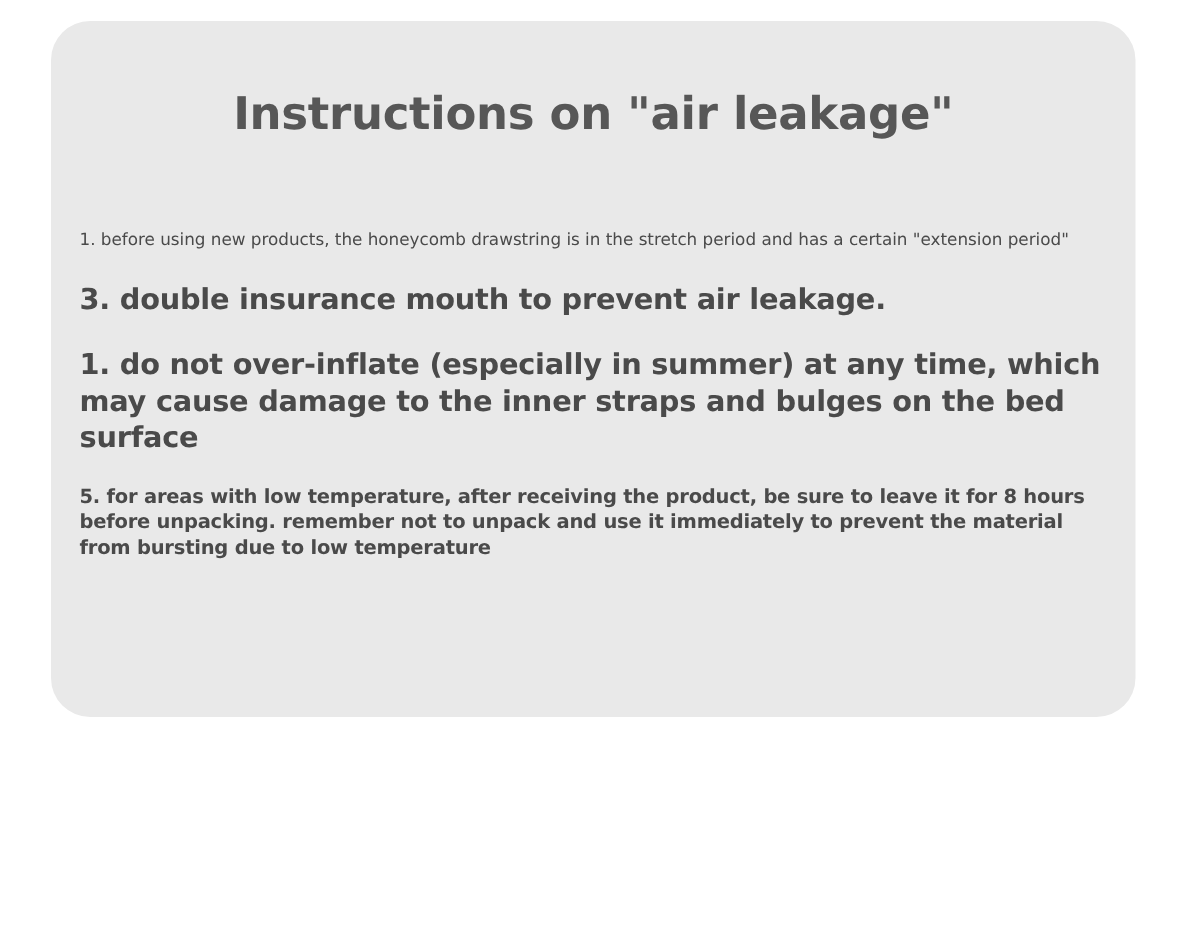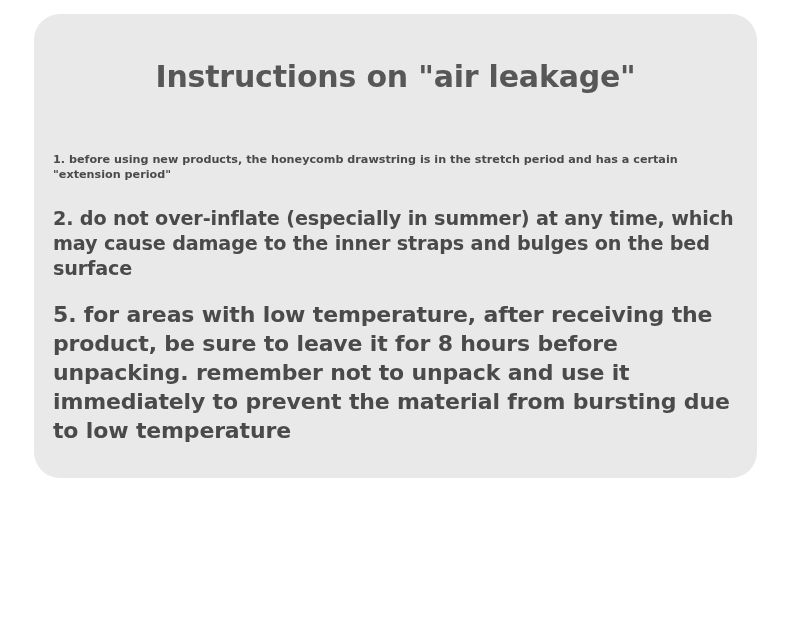--- a/index.html
+++ b/index.html
@@ -55,32 +55,32 @@
   .instruction-item {
     color: #4a4a4a;
     font-weight: bold;
     letter-spacing: -0.15px;
   }
 
   .item-size-small {
     font-size: 11.2px;
     line-height: 1.35;
     margin-bottom: 17px;
-    font-weight: bold;
+    font-weight: normal;
     letter-spacing: 0px;
   }
 
   .item-size-large {
     font-size: 19.2px;
     line-height: 1.29;
     margin-bottom: 14px;
   }
 
   .item-size-medium {
-    font-size: 22px;
+    font-size: 13px;
     line-height: 1.32;
     margin-bottom: 5px;
   }
 
   .spacer-sm { height: 4px; }
 </style>
 </head>
 <body>
 
 <div class="page">
@@ -89,24 +89,25 @@
 
     <div class="card-title">Instructions on "air leakage"</div>
 
     <div class="instruction-list">
 
       <div class="instruction-item item-size-small">1. before using new products, the honeycomb drawstring is in the stretch period and has a certain "extension period"</div>
 
 
       <div class="spacer-sm"></div>
 
+      <div class="instruction-item item-size-large">3. double insurance mouth to prevent air leakage.</div>
 
       <div class="spacer-sm"></div>
 
-      <div class="instruction-item item-size-large">2. do not over-inflate (especially in summer) at any time, which may cause damage to the inner straps and bulges on the bed surface</div>
+      <div class="instruction-item item-size-large">1. do not over-inflate (especially in summer) at any time, which may cause damage to the inner straps and bulges on the bed surface</div>
 
       <div class="spacer-sm"></div>
 
       <div class="instruction-item item-size-medium">5. for areas with low temperature, after receiving the product, be sure to leave it for 8 hours before unpacking. remember not to unpack and use it immediately to prevent the material from bursting due to low temperature</div>
 
     </div>
 
   </div>
 
 </div>

